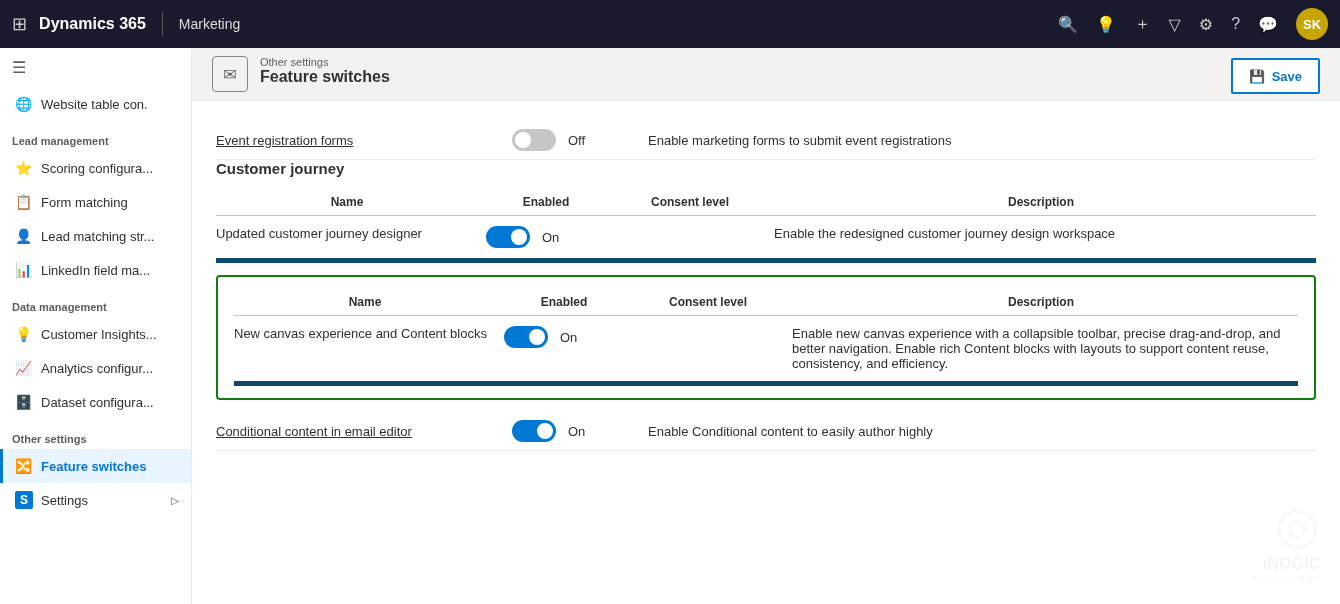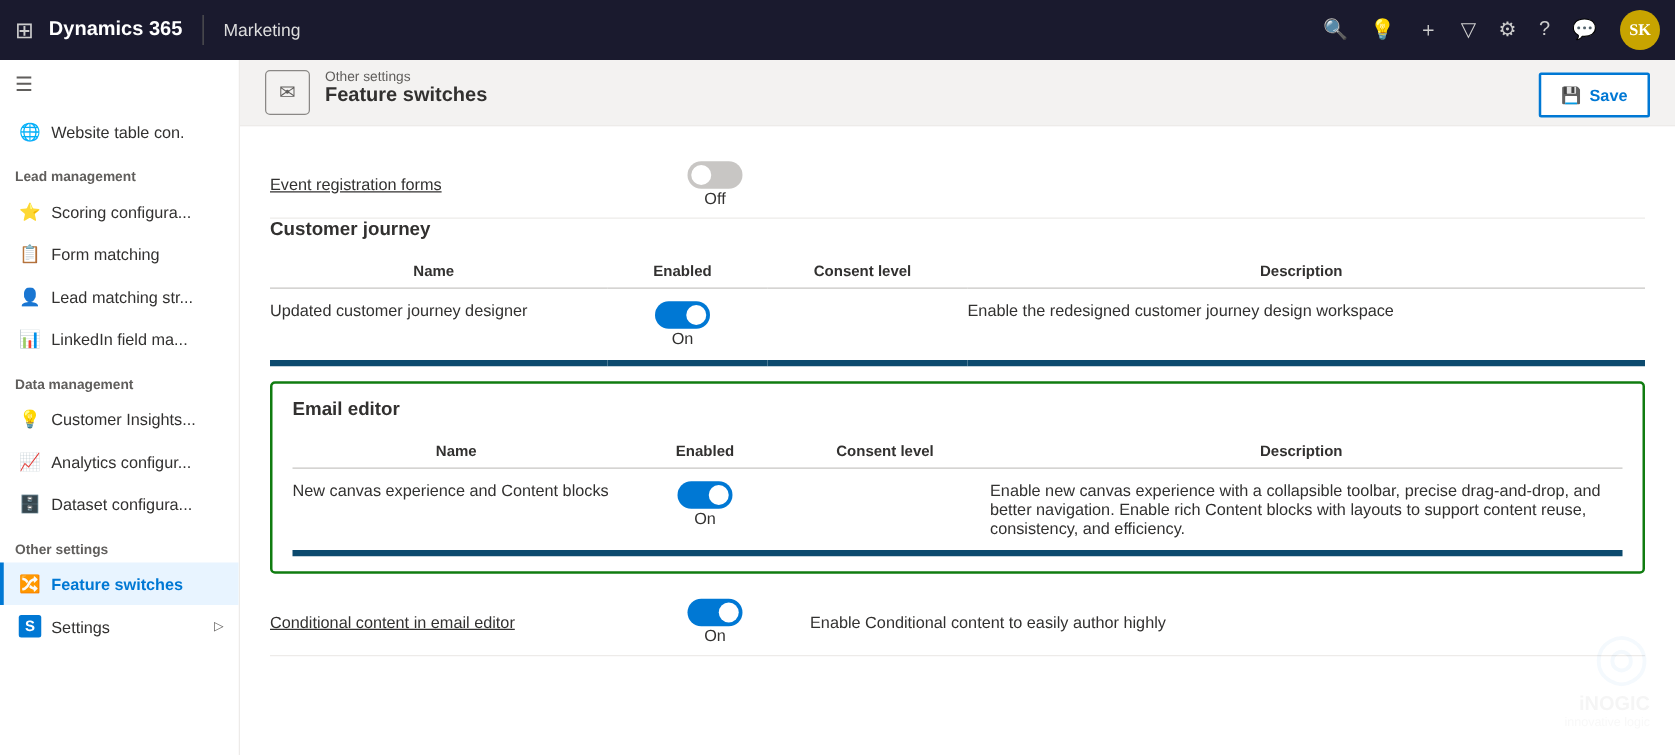--- a/index.html
+++ b/index.html
@@ -19,21 +19,21 @@
     .topnav-waffle { font-size: 18px; cursor: pointer; color: #ccc; }
     .topnav-title { font-size: 16px; font-weight: 600; color: #fff; }
     .topnav-divider { width: 1px; height: 24px; background: #555; margin: 0 4px; }
     .topnav-app { font-size: 14px; color: #ddd; }
     .topnav-spacer { flex: 1; }
     .topnav-icons { display: flex; align-items: center; gap: 18px; }
     .topnav-icon { color: #ccc; font-size: 16px; cursor: pointer; }
     .topnav-avatar {
       width: 32px; height: 32px; border-radius: 50%;
       background: #c8a400; color: #fff; display: flex; align-items: center; justify-content: center;
-      font-weight: 700; font-size: 13px; cursor: pointer; font-family: Liberation Serif, serif;
+      font-weight: 700; font-size: 13px; cursor: pointer;
     }
 
     
     .main-layout { display: flex; flex: 1; overflow: hidden; }
 
     
     .sidebar {
       width: 192px;
       background: #fff;
       border-right: 1px solid #edebe9;
@@ -95,21 +95,21 @@
 
     
     .content-scroll { flex: 1; overflow-y: auto; padding: 20px 24px; }
 
     
     .section-title { font-size: 15px; font-weight: 600; margin-bottom: 12px; color: #323130; }
 
     
     .toggle-row { display: flex; align-items: center; gap: 16px; padding: 8px 0; border-bottom: 1px solid #edebe9; }
     .toggle-row-name { width: 280px; color: #323130; font-size: 13px; text-decoration: underline; }
-    .toggle-container { display: flex; align-items: center; gap: 0; width: 120px; flex-direction: column; }
+    .toggle-container { display: flex; align-items: center; gap: 12px; width: 120px; }
     .toggle-label { font-size: 13px; color: #323130; }
 
     
     .toggle {
       position: relative; width: 44px; height: 22px; cursor: pointer;
     }
     .toggle-track {
       position: absolute; top: 0; left: 0; right: 0; bottom: 0;
       border-radius: 11px; background: #c8c6c4; transition: background 0.2s;
     }
@@ -253,20 +253,21 @@
 
       <div class="toggle-row">
         <div class="toggle-row-name">Event registration forms</div>
         <div class="toggle-container">
           <label class="toggle">
             <div class="toggle-track off"></div>
             <div class="toggle-knob off"></div>
           </label>
           <span class="toggle-label">Off</span>
         </div>
+        <div class="toggle-desc">Enable marketing forms to submit event registrations</div>
       </div>
 
       <div style="">
         <div class="section-title">Customer journey</div>
         <table class="feature-table">
           <thead>
             <tr>
               <th class="col-name">Name</th>
               <th class="col-enabled">Enabled</th>
               <th class="col-consent">Consent level</th>
@@ -286,21 +287,20 @@
                 </div>
               </td>
               <td></td>
               <td>Enable the redesigned customer journey design workspace</td>
             </tr>
           </tbody>
         </table>
       </div>
 
       <div class="highlighted-section">
-        <div class="section-title">Email editor</div>
         <table class="feature-table">
           <thead>
             <tr>
               <th class="col-name">Name</th>
               <th class="col-enabled">Enabled</th>
               <th class="col-consent">Consent level</th>
               <th class="col-desc">Description</th>
             </tr>
           </thead>
           <tbody>

